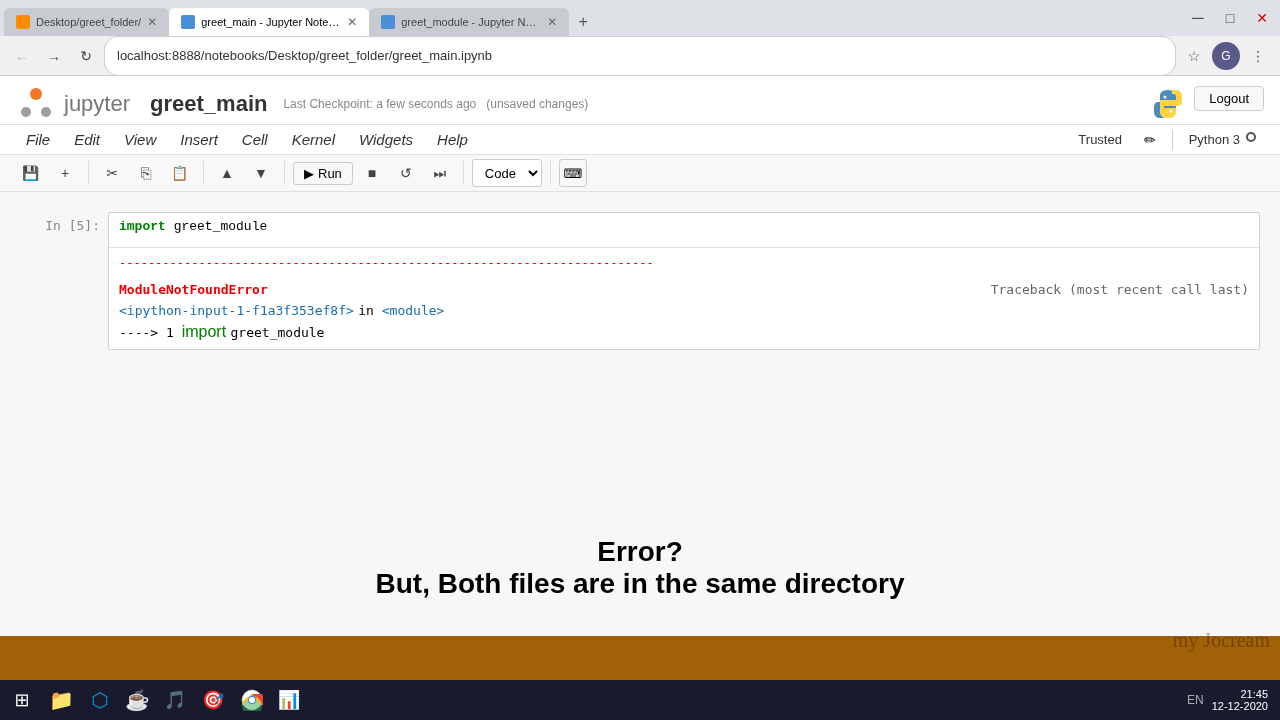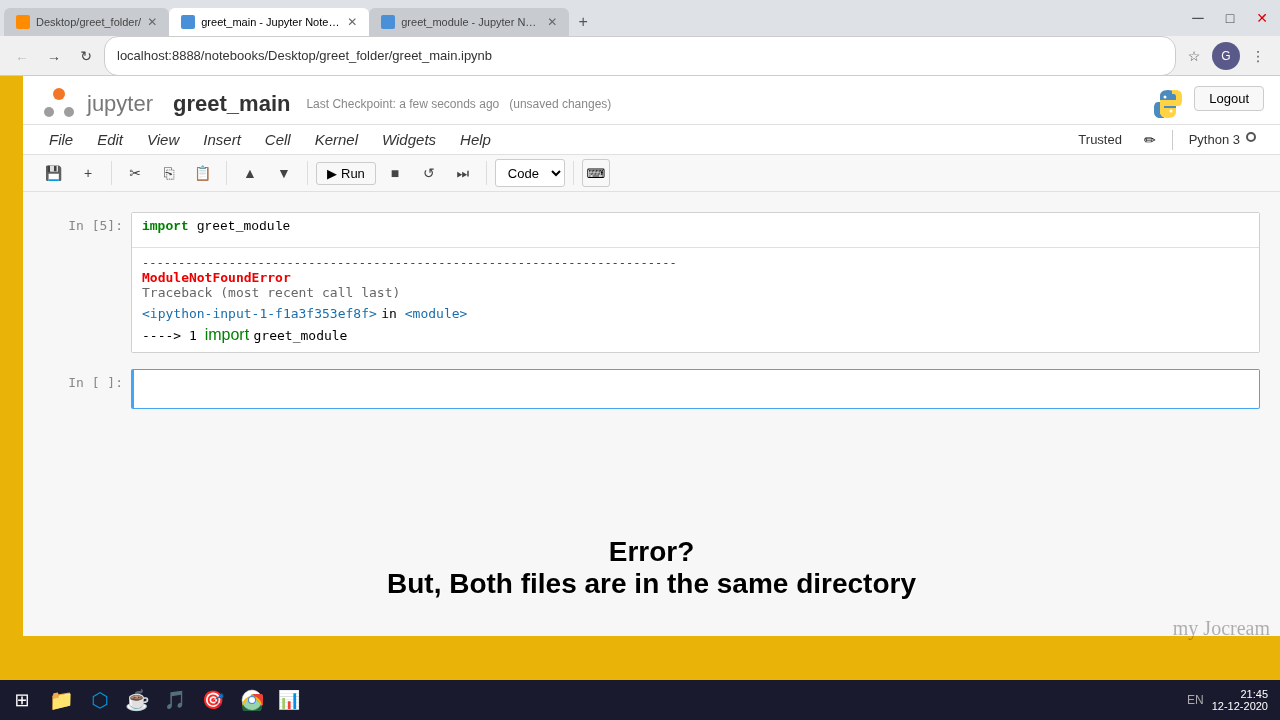--- a/index.html
+++ b/index.html
@@ -19,21 +19,21 @@
     .tab-new { width: 28px; height: 28px; display: flex; align-items: center; justify-content: center; font-size: 16px; color: #555; cursor: pointer; border-radius: 50%; }
 
     .browser-toolbar { height: 40px; background: #f0f0f0; display: flex; align-items: center; padding: 4px 8px; gap: 4px; border-bottom: 1px solid #ccc; }
     .nav-btn { width: 28px; height: 28px; display: flex; align-items: center; justify-content: center; font-size: 14px; color: #444; cursor: pointer; border-radius: 50%; }
     .nav-btn.disabled { color: #bbb; cursor: default; }
     .address-bar { flex: 1; height: 40px; background: #fff; border: 1px solid #ccc; border-radius: 14px; display: flex; align-items: center; padding: 0 12px; font-size: 13px; color: #333; }
     .toolbar-icons { display: flex; gap: 4px; }
     .toolbar-icon { width: 28px; height: 28px; display: flex; align-items: center; justify-content: center; font-size: 14px; color: #555; cursor: pointer; border-radius: 50%; }
 
     
-    .jupyter-content { flex: 1; background: #eab308; overflow: hidden; padding-left: 23px; }
+    .jupyter-content { flex: 1; background: #a16207; overflow: hidden; }
 
     
     .jupyter-header { background: #fff; border-bottom: 1px solid #e0e0e0; padding: 8px 16px 0; display: flex; align-items: center; justify-content: space-between; }
     .jupyter-logo { display: flex; align-items: center; gap: 8px; }
     .jupyter-logo-icon { width: 40px; height: 40px; }
     .jupyter-title { font-size: 22px; font-weight: bold; color: #333; }
     .checkpoint-info { font-size: 12px; color: #888; margin-left: 8px; }
     .jupyter-header-right { display: flex; align-items: flex-start; gap: 8px; }
     .logout-btn { padding: 4px 14px; border: 1px solid #ccc; border-radius: 4px; font-size: 13px; cursor: pointer; background: #f8f8f8; }
 
@@ -77,21 +77,21 @@
     .error-arrow { font-family: monospace; font-size: 13px; color: #000; }
     .error-code-kw { color: #008000; }
     .error-message { font-family: monospace; font-size: 13px; color: #e00; }
 
     
     .overlay-text { position: absolute; bottom: 80px; left: 0; right: 0; text-align: center; z-index: 10; }
     .overlay-line1 { font-size: 28px; font-weight: bold; color: #000; text-shadow: 1px 1px 2px rgba(255,255,255,0.8); }
     .overlay-line2 { font-size: 28px; font-weight: bold; color: #000; text-shadow: 1px 1px 2px rgba(255,255,255,0.8); }
 
     
-    .watermark { position: absolute; bottom: 40px; right: 10px; font-family: cursive; font-size: 20px; color: rgba(0,0,0,0.3); text-align: center; }
+    .watermark { position: absolute; bottom: 28px; right: 10px; font-family: cursive; font-size: 20px; color: rgba(0,0,0,0.3); text-align: center; }
 
     
     .taskbar { height: 40px; background: #1a1a2e; display: flex; align-items: center; padding: 0 4px; position: relative; }
     .taskbar-start { width: 36px; height: 36px; display: flex; align-items: center; justify-content: center; color: #fff; font-size: 18px; cursor: pointer; }
     .taskbar-items { display: flex; align-items: center; gap: 2px; flex: 1; padding: 0 4px; }
     .taskbar-item { width: 36px; height: 36px; display: flex; align-items: center; justify-content: center; border-radius: 4px; cursor: pointer; }
     .taskbar-tray { display: flex; align-items: center; gap: 8px; padding: 0 8px; }
     .tray-text { color: #fff; font-size: 11px; text-align: right; }
     .tray-icon { color: #fff; font-size: 14px; }
 
@@ -226,49 +226,41 @@
             <div class="cell-prompt">In [5]:</div>
             <div class="cell-content">
               <div class="cell-input">
                 <span class="keyword">import</span>
                 <span class="module-name"> greet_module</span>
               </div>
               <div class="cell-output">
                 <div class="error-separator">
                   <span>--------------------------------------------------------------------------</span>
                 </div>
-                <div style="display:flex;justify-content:space-between;margin-top:0;flex-direction:column;">
+                <div style="display:flex;justify-content:space-between;margin-top:12px;">
                   <span class="error-type">ModuleNotFoundError</span>
                   <span class="traceback-header">
                     <span>Traceback (most recent call last)</span>
                   </span>
                 </div>
                 <div style="margin-top:4px;">
                   <span class="error-link">&lt;ipython-input-1-f1a3f353ef8f&gt;</span>
                   <span class="error-location"> in </span>
                   <span class="error-link">&lt;module&gt;</span>
                 </div>
                 <div style="margin-top:4px;">
                   <span class="error-arrow">----&gt; 1 </span>
                   <span class="error-code-kw">import</span>
                   <span class="error-arrow"> greet_module</span>
                 </div>
               </div>
             </div>
           </div>
         </div>
 
-        <div class="cell-container">
-          <div class="cell">
-            <div class="cell-prompt">In [ ]:</div>
-            <div class="cell-content selected">
-              <div class="cell-input">&nbsp;</div>
-            </div>
-          </div>
-        </div>
 
       </div>
 
       <div class="overlay-text">
         <div class="overlay-line1">Error?</div>
         <div class="overlay-line2">But, Both files are in the same directory</div>
       </div>
 
       <div class="watermark">my Jocream</div>
 

